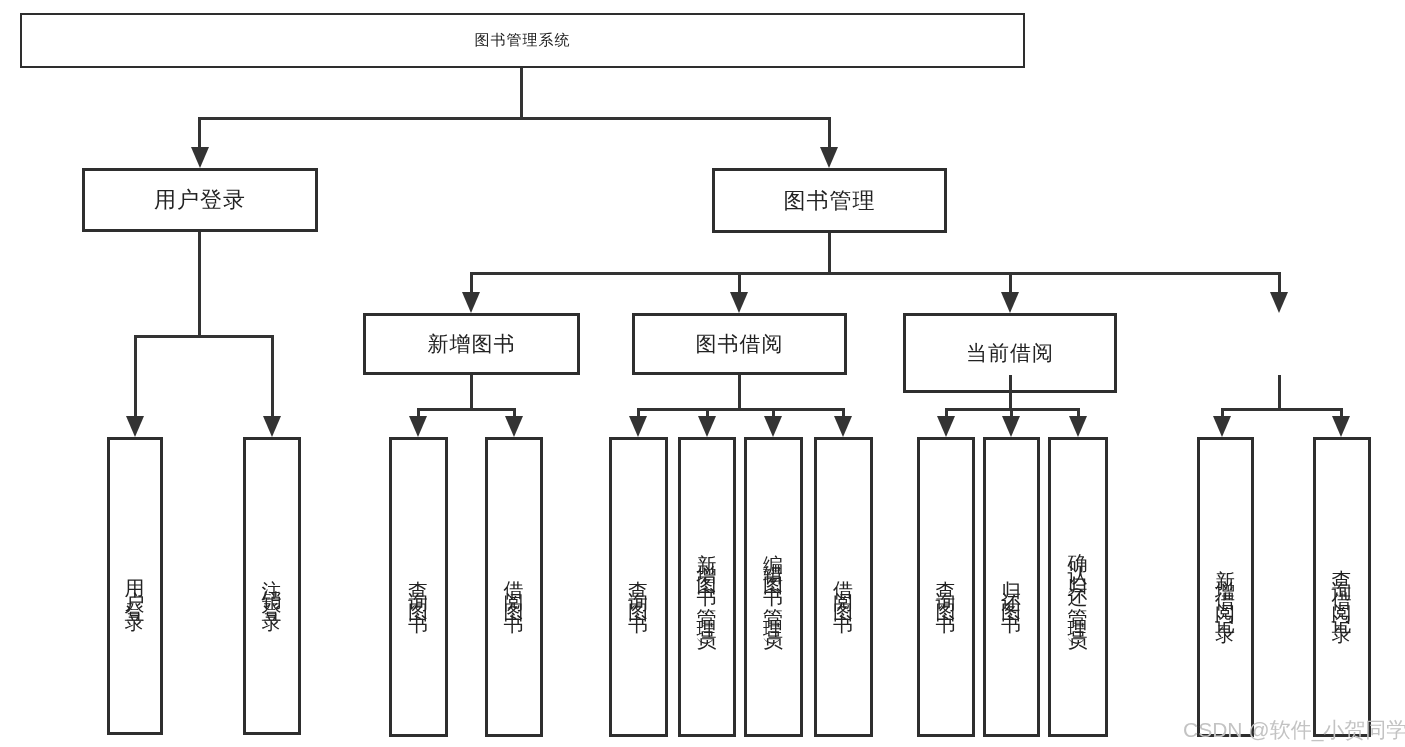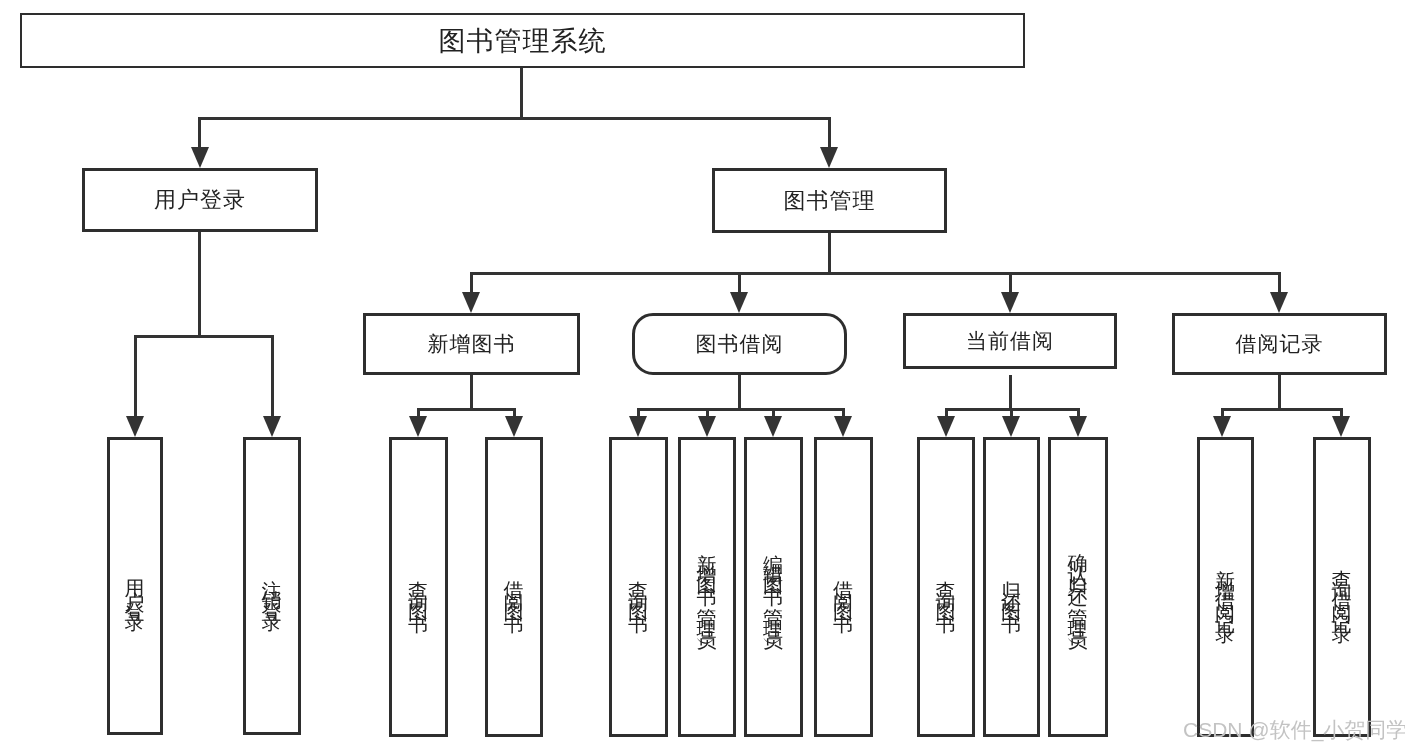--- a/index.html
+++ b/index.html
@@ -14,21 +14,21 @@
   .canvas{position:relative;width:1405px;height:747px;background:#ffffff;overflow:hidden;}
 
   .box{
     position:absolute;box-sizing:border-box;background:var(--box-bg);
     border:3px solid var(--border-color);
     display:flex;align-items:center;justify-content:center;
     color:var(--text-color);
   }
   .box.root{border-width:2px;}
   .hlabel{font-size:22px;letter-spacing:1px;white-space:nowrap;}
-  .root .hlabel{font-size:27px;}
+  .root .hlabel{font-size:15px;}
   .l3 .hlabel{font-size:21px;}
 
   .vbox .vlabel{
     writing-mode:vertical-lr;
     text-orientation:mixed;
     font-size:20px;
     line-height:1;
     letter-spacing:11px;
     white-space:nowrap;
   }
@@ -93,28 +93,25 @@
   <div class="vline" style="left:738px;top:272px;height:25px;"></div>
   <div class="arr" style="left:730px;top:292px;"></div>
   <div class="vline" style="left:1009px;top:272px;height:25px;"></div>
   <div class="arr" style="left:1001px;top:292px;"></div>
   <div class="vline" style="left:1278px;top:272px;height:25px;"></div>
   <div class="arr" style="left:1270px;top:292px;"></div>
 
   <div class="box l3" style="left:363px;top:313px;width:217px;height:62px;">
     <span class="hlabel">新增图书</span>
   </div>
-  <div class="box l3" style="left:632px;top:313px;width:215px;height:62px;border-radius:21px;">
+  <div class="box l3" style="left:632px;top:313px;width:215px;height:62px;">
     <span class="hlabel">图书借阅</span>
   </div>
-  <div class="box l3" style="left:903px;top:313px;width:214px;height:56px;">
+  <div class="box l3" style="left:903px;top:313px;width:214px;height:80px;">
     <span class="hlabel">当前借阅</span>
-  </div>
-  <div class="box l3" style="left:1172px;top:313px;width:215px;height:62px;">
-    <span class="hlabel">借阅记录</span>
   </div>
 
   <div class="vline" style="left:470px;top:375px;height:33px;"></div>
   <div class="hline" style="left:418px;top:408px;width:97px;"></div>
   <div class="vline" style="left:417px;top:408px;height:13px;"></div>
   <div class="arr" style="left:409px;top:416px;"></div>
   <div class="vline" style="left:513px;top:408px;height:13px;"></div>
   <div class="arr" style="left:505px;top:416px;"></div>
 
   <div class="box vbox" style="left:389px;top:437px;width:59px;height:300px;">

